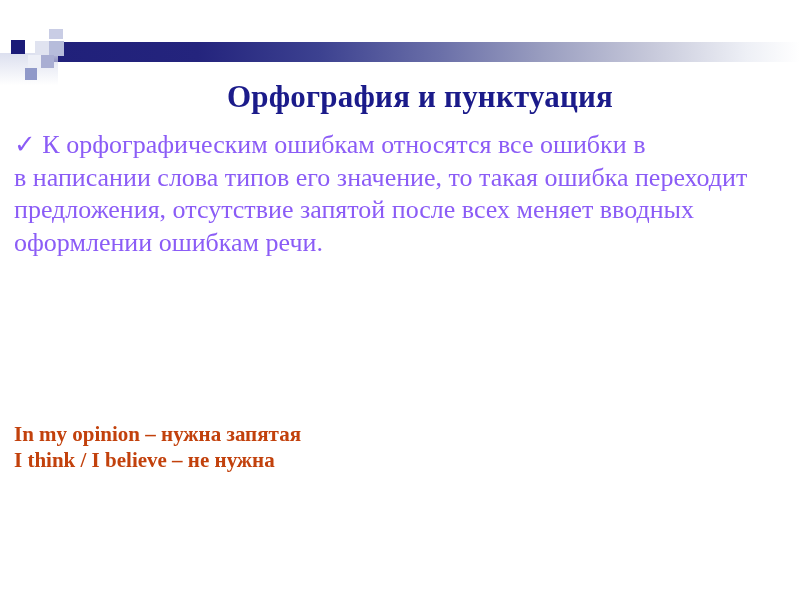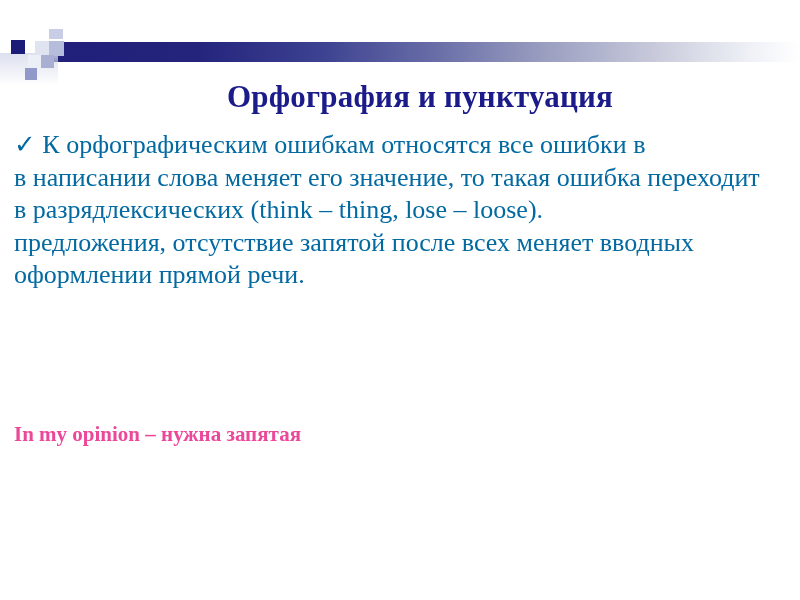--- a/index.html
+++ b/index.html
@@ -60,33 +60,33 @@
     white-space: nowrap;
   }
   
   .body-text {
     position: absolute;
     left: 14px;
     top: 100px;
     width: 786px;
     font-size: 26px;
     line-height: 32.5px;
-    color: #0369a1;
+    color: #8b5cf6;
   }
   .body-text .line { white-space: nowrap; }
   
   .notes {
     position: absolute;
     left: 14px;
     top: 392px;
     width: 786px;
     font-size: 21px;
     line-height: 26px;
     font-weight: bold;
-    color: #ec4899;
+    color: #c2410c;
   }
   .notes .line { white-space: nowrap; }
 </style>
 </head>
 <body>
 
 <div class="slide">
 
   <div class="header-bar"></div>
   <div class="left-fade"></div>
@@ -95,23 +95,23 @@
   <div class="sq sq-a"></div>
   <div class="sq sq-b"></div>
   <div class="sq sq-c"></div>
   <div class="sq sq-d"></div>
   <div class="sq sq-e"></div>
 
   <div class="title">Орфография и пунктуация</div>
 
   <div class="body-text">
     <div class="line">✓ К орфографическим ошибкам относятся все ошибки в</div>
-    <div class="line">в написании слова меняет его значение, то такая ошибка переходит</div>
-    <div class="line">в разрядлексических (think – thing, lose – loose).</div>
+    <div class="line">в написании слова типов его значение, то такая ошибка переходит</div>
     <div class="line">предложения, отсутствие запятой после всех меняет вводных</div>
-    <div class="line">оформлении прямой речи.</div>
+    <div class="line">оформлении ошибкам речи.</div>
   </div>
 
   <div class="notes">
     <div class="line">In my opinion – нужна запятая</div>
+    <div class="line">I think / I believe – не нужна</div>
   </div>
 
 </div>
 
 </body></html>

